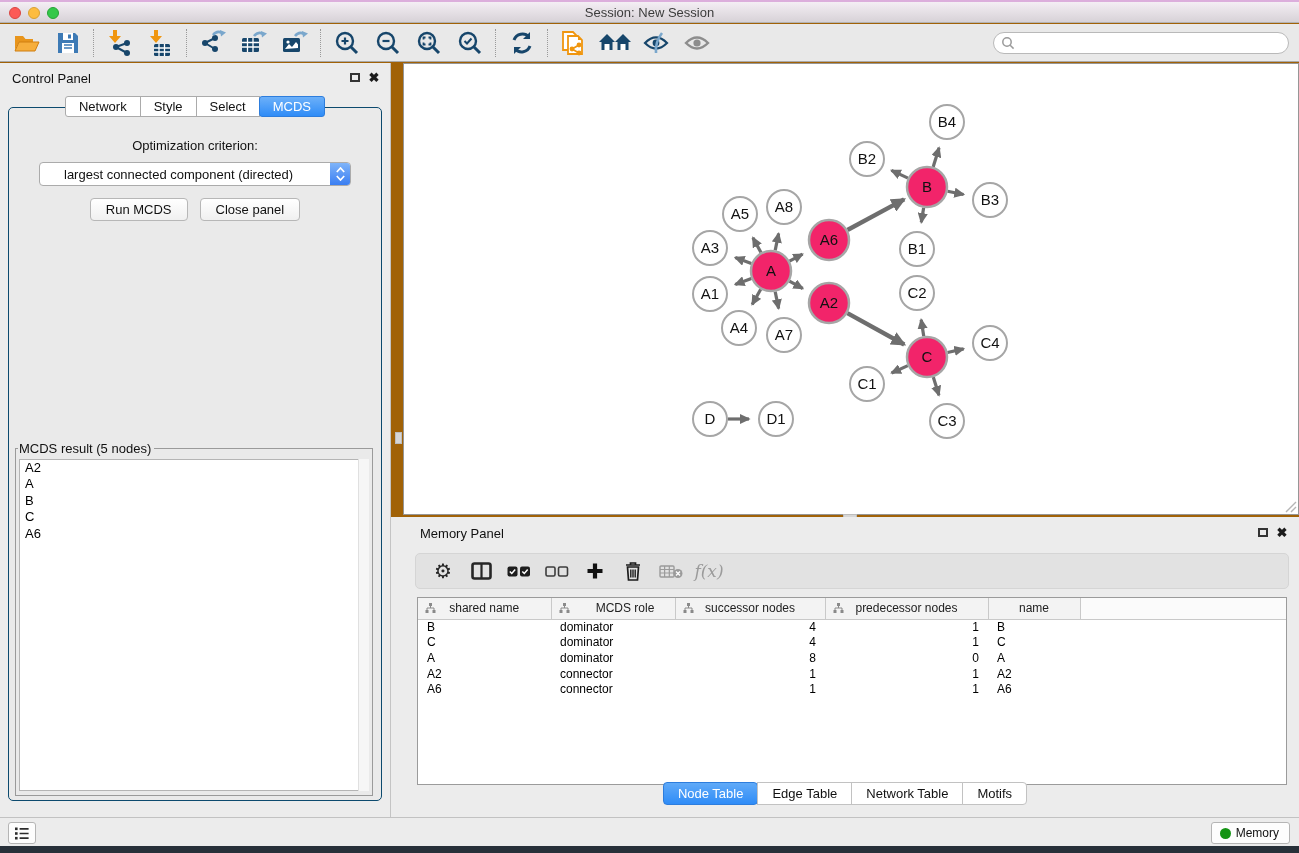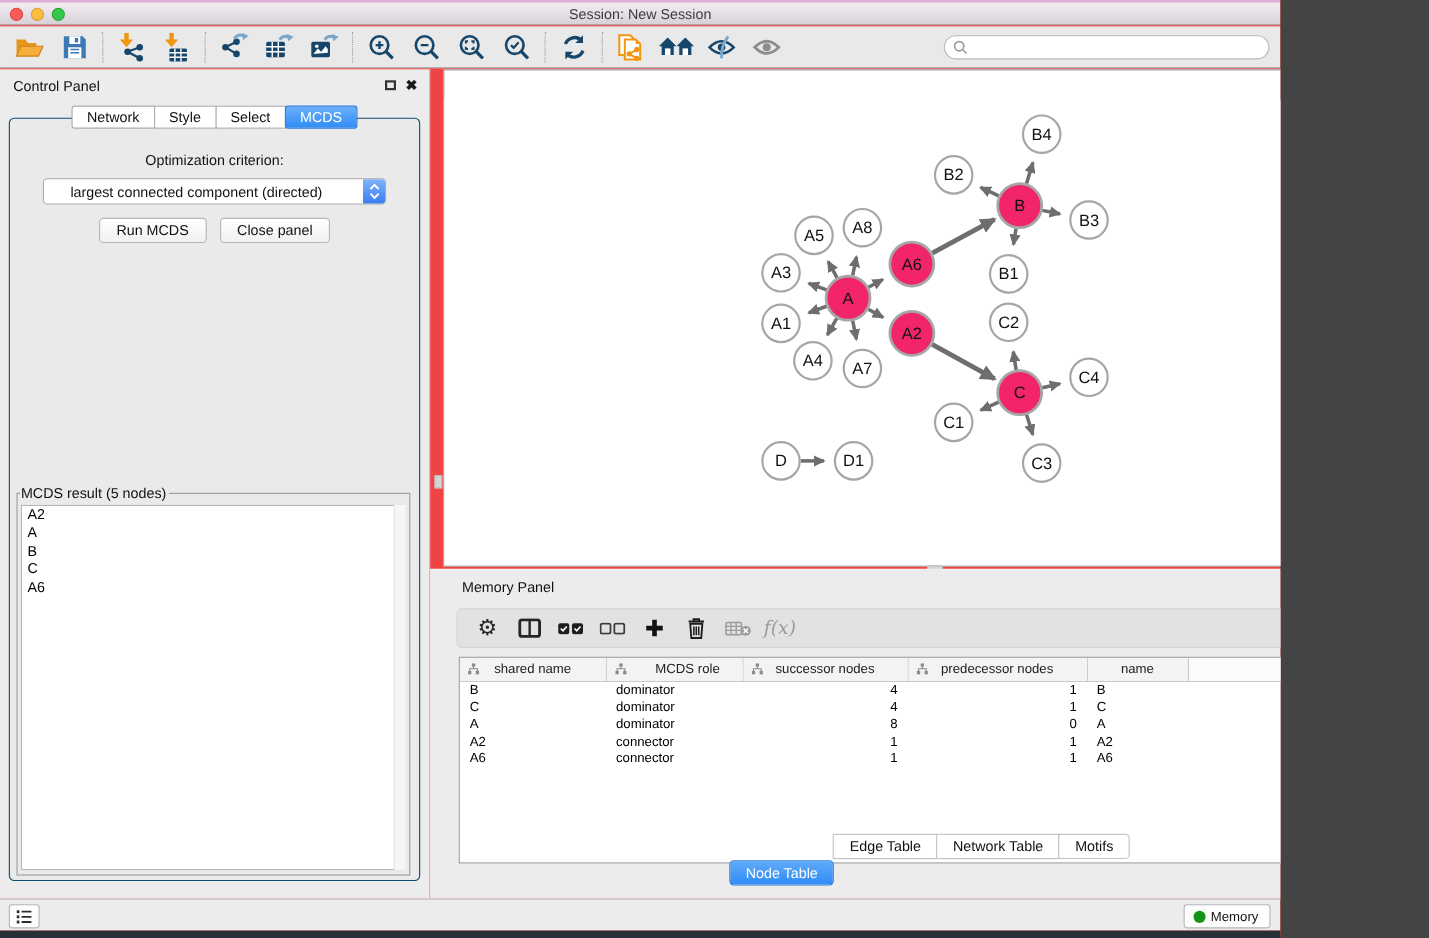--- a/index.html
+++ b/index.html
@@ -1,19 +1,19 @@
 <!DOCTYPE html>
 <html><head>
 <meta charset="utf-8">
 <style>
   * { margin:0; padding:0; box-sizing:border-box; }
   html,body { background:#444; }
   #root {
-    position:relative; width:1164px; height:853px; overflow:hidden;
-    font-family:"Liberation Sans", sans-serif; background:#ef4444; color:#222;
+    position:relative; width:1299px; height:853px; overflow:hidden;
+    font-family:"Liberation Sans", sans-serif; background:#a16207; color:#222;
   }
   
   .titlebar {
     position:absolute; left:0; top:0; right:0; height:23px;
     background:linear-gradient(#f4eef4,#d7d2d7);
     border-top:2px solid #dcaedc; border-bottom:1px solid #b3b3b3;
   }
   .titlebar .title { position:absolute; left:0; right:0; top:3px; text-align:center; font-size:13px; color:#3c3c3c; }
   .lights { position:absolute; left:9px; top:5px; display:flex; gap:7px; }
   .light { width:12px; height:12px; border-radius:50%; }
@@ -121,21 +121,21 @@
   }
   table.node-table th .hicon { position:absolute; left:7px; top:5px; }
   table.node-table th.filler { border-right:none; background:#fbfbfb; }
   table.node-table td { font-size:12px; color:#000; height:15.6px; padding:0 9px; white-space:nowrap; }
   td.a-left { text-align:left; }
   td.a-right { text-align:right; }
   .tp-tabs { position:absolute; left:0; right:0; bottom:12px; display:flex; justify-content:center; }
   .tp-tab {
     font-size:13px; padding:3px 14px 4px; background:#fff; border:1px solid #c2c2c2; color:#111; margin-left:-1px; height:23px;
   }
-  .tp-tab:first-child { border-radius:4px 0 0 4px; margin-left:0;margin-top:24px; }
+  .tp-tab:first-child { border-radius:4px 0 0 4px; margin-left:0; }
   .tp-tab:last-child { border-radius:0 4px 4px 0; }
   .tp-tab.active { background:linear-gradient(#60aaf8,#2f8cf7); color:#fff; border-color:#2d7ddd; border-radius:4px; }
   
   .status-bar {
     position:absolute; left:0; bottom:7px; right:0; height:29px;
     background:#ececec; border-top:1px solid #c2c2c2;
   }
   .sb-left-btn {
     position:absolute; left:8px; top:4px; width:28px; height:22px;
     background:#fdfdfd; border:1px solid #b5b5b5; border-radius:3px;

